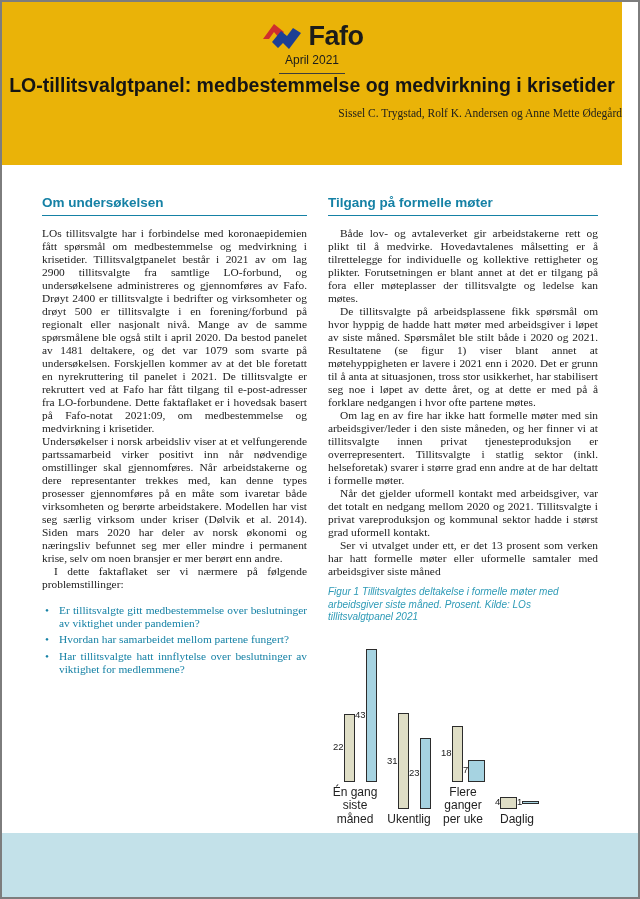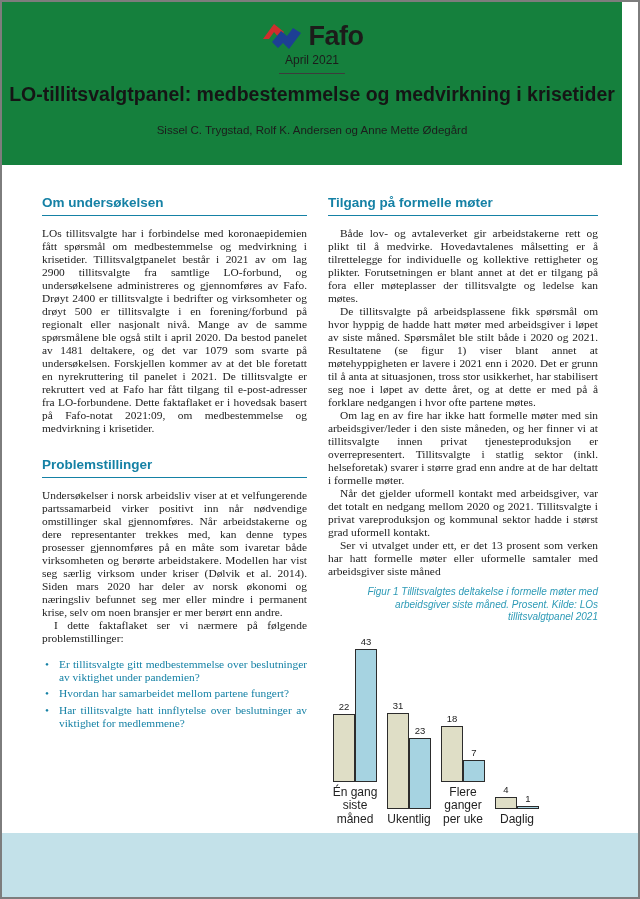--- a/index.html
+++ b/index.html
@@ -9,30 +9,30 @@
     box-sizing:border-box;
     background:#ffffff;
     border:2px solid #7d7d7d;
     overflow:hidden;
     font-family:"Liberation Serif", serif;
     color:#212121;
   }
   
   .band-top{
     position:absolute;top:0;left:0;right:16px;height:163px;
-    background:#15803d;text-align:center;
+    background:#eab308;text-align:center;
   }
   .logo-row{margin-top:18px;display:flex;justify-content:center;align-items:center;gap:6px;}
   .logo-mark{width:42px;height:32px;}
   .logo-text{font-family:"Liberation Sans",sans-serif;font-weight:bold;font-size:27px;color:#1c1c1a;letter-spacing:-0.5px;}
   .series{margin-top:9px;font-family:"Liberation Sans",sans-serif;font-weight:bold;font-size:12.5px;color:#1c1c1c;}
   .date{margin-top:1px;font-family:"Liberation Sans",sans-serif;font-size:12px;color:#1c1c1c;}
   .date-rule{width:66px;border:none;border-top:1.5px solid #3c3c3c;margin:6px auto 0 auto;}
-  .doc-title{margin-top:9px;font-family:"Liberation Sans",sans-serif;font-weight:bold;font-size:19.5px;color:#151515;}
-  .doc-authors{margin-top:18px;font-family:Liberation Sans, sans-serif;font-size:11.5px;color:#1c1c1c;}
+  .doc-title{font-family:"Liberation Sans",sans-serif;font-weight:bold;font-size:19.5px;color:#151515;}
+  .doc-authors{margin-top:10px;font-family:Liberation Serif, serif;font-size:11.5px;color:#1c1c1c;text-align:right;}
   
   .content{
     position:absolute;top:163px;left:0;right:0;bottom:64px;
     padding:30px 0 8px 40px;
     display:flex;gap:21px;
   }
   .col-left{width:265px;flex:0 0 265px;}
   .col-right{width:270px;flex:0 0 270px;}
   .sec-head{
     font-family:"Liberation Sans",sans-serif;font-weight:bold;font-size:13.5px;
@@ -50,28 +50,28 @@
   ul.bullets li{
     position:relative;padding-left:17px;margin-bottom:3px;
     font-size:11.4px;line-height:13.2px;color:#1581a5;text-align:justify;
   }
   ul.bullets li::before{
     content:"•";position:absolute;left:3px;top:0;color:#1581a5;
   }
   
   .fig-caption{
     margin-top:8px;font-family:"Liberation Sans",sans-serif;font-style:italic;
-    font-size:10px;line-height:12.5px;color:#2d9ab6;text-align:right;
+    font-size:10px;line-height:12.5px;color:#2d9ab6;text-align:left;
   }
   .chart{
     margin-top:8px;display:flex;align-items:flex-end;width:270px;
   }
   .group{display:flex;flex-direction:column;width:54px;flex:0 0 54px;}
   .bars{display:flex;align-items:flex-end;justify-content:center;height:150px;}
-  .barcol{display:flex;flex-direction:column;justify-content:flex-end;align-items:center;width:22px;}
+  .barcol{display:flex;justify-content:flex-end;align-items:center;width:22px;}
   .val{font-family:"Liberation Sans",sans-serif;font-size:9.5px;color:#222;margin-bottom:2px;}
   .bar{width:22px;box-sizing:border-box;border:1px solid #2c2c2c;}
   .cat{
     margin-top:4px;width:54px;text-align:center;
     font-family:"Liberation Sans",sans-serif;font-size:12px;line-height:1.15;color:#222;
   }
   .legend{display:flex;gap:32px;margin-top:9px;padding-left:4px;}
   .legend-item{display:flex;align-items:center;gap:5px;}
   .legend-swatch{width:15px;height:13px;box-sizing:border-box;border:1px solid #444;}
   .legend-label{font-family:"Liberation Sans",sans-serif;font-size:10px;color:#222;}
@@ -99,21 +99,20 @@
     <div class="doc-title">LO-tillitsvalgtpanel: medbestemmelse og medvirkning i krisetider</div>
     <div class="doc-authors">Sissel C. Trygstad, Rolf K. Andersen og Anne Mette Ødegård</div>
   </div>
 
   <div class="content">
 
     <div class="col-left">
       <h2 class="sec-head">Om undersøkelsen</h2>
       <p class="body">LOs tillitsvalgte har i forbindelse med koronaepidemien fått spørsmål om medbestemmelse og medvirkning i krisetider. Tillitsvalgtpanelet består i 2021 av om lag 2900 tillitsvalgte fra samtlige LO-forbund, og undersøkelsene administreres og gjennomføres av Fafo. Drøyt 2400 er tillitsvalgte i bedrifter og virksomheter og drøyt 500 er tillitsvalgte i en forening/forbund på regionalt eller nasjonalt nivå. Mange av de samme spørsmålene ble også stilt i april 2020. Da bestod panelet av 1481 deltakere, og det var 1079 som svarte på undersøkelsen. Forskjellen kommer av at det ble foretatt en nyrekruttering til panelet i 2021. De tillitsvalgte er rekruttert ved at Fafo har fått tilgang til e-post-adresser fra LO-forbundene. Dette faktaflaket er i hovedsak basert på Fafo-notat 2021:09, om medbestemmelse og medvirkning i krisetider.</p>
 
-      <h2 class="sec-head second">Problemstillinger</h2>
       <p class="body">Undersøkelser i norsk arbeidsliv viser at et velfungerende partssamarbeid virker positivt inn når nødvendige omstillinger skal gjennomføres. Når arbeidstakerne og dere representanter trekkes med, kan denne types prosesser gjennomføres på en måte som ivaretar både virksomheten og berørte arbeidstakere. Modellen har vist seg særlig virksom under kriser (Dølvik et al. 2014). Siden mars 2020 har deler av norsk økonomi og næringsliv befunnet seg mer eller mindre i permanent krise, selv om noen bransjer er mer berørt enn andre.</p>
       <p class="body indent">I dette faktaflaket ser vi nærmere på følgende problemstillinger:</p>
       <ul class="bullets">
         <li>Er tillitsvalgte gitt medbestemmelse over beslutninger av viktighet under pandemien?</li>
         <li>Hvordan har samarbeidet mellom partene fungert?</li>
         <li>Har tillitsvalgte hatt innflytelse over beslutninger av viktighet for medlemmene?</li>
       </ul>
     </div>
 
     <div class="col-right">

